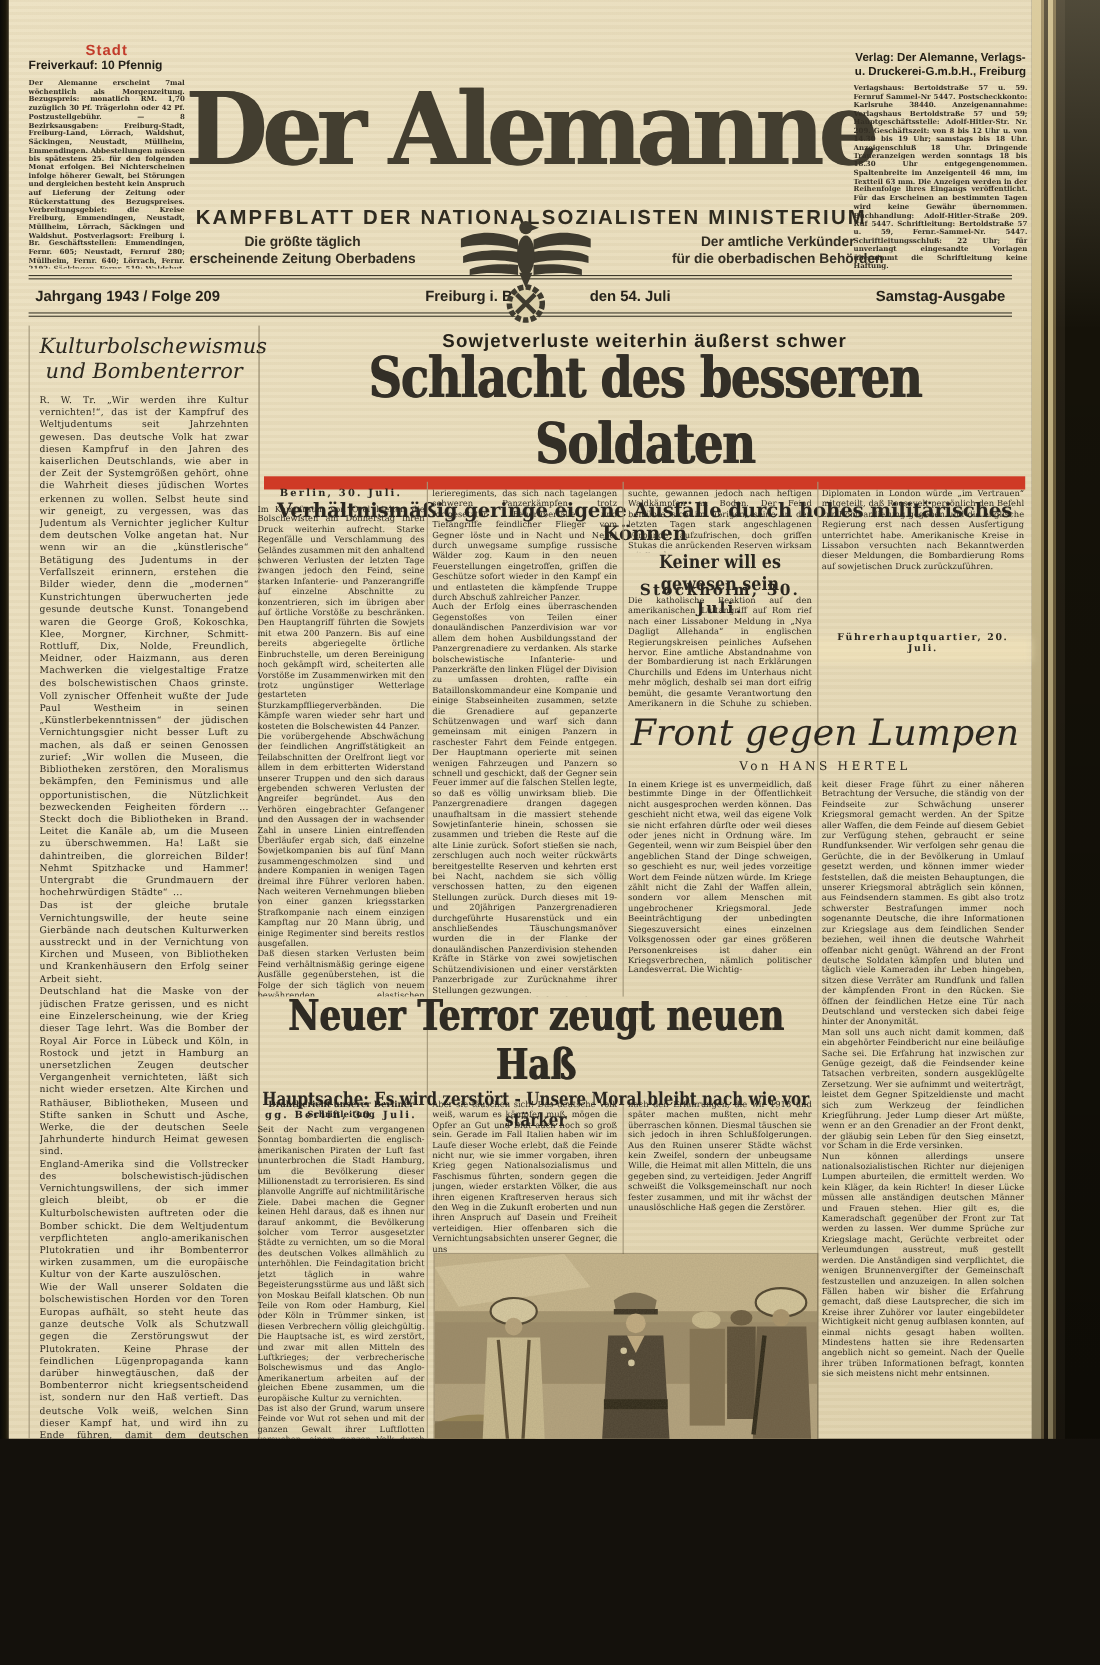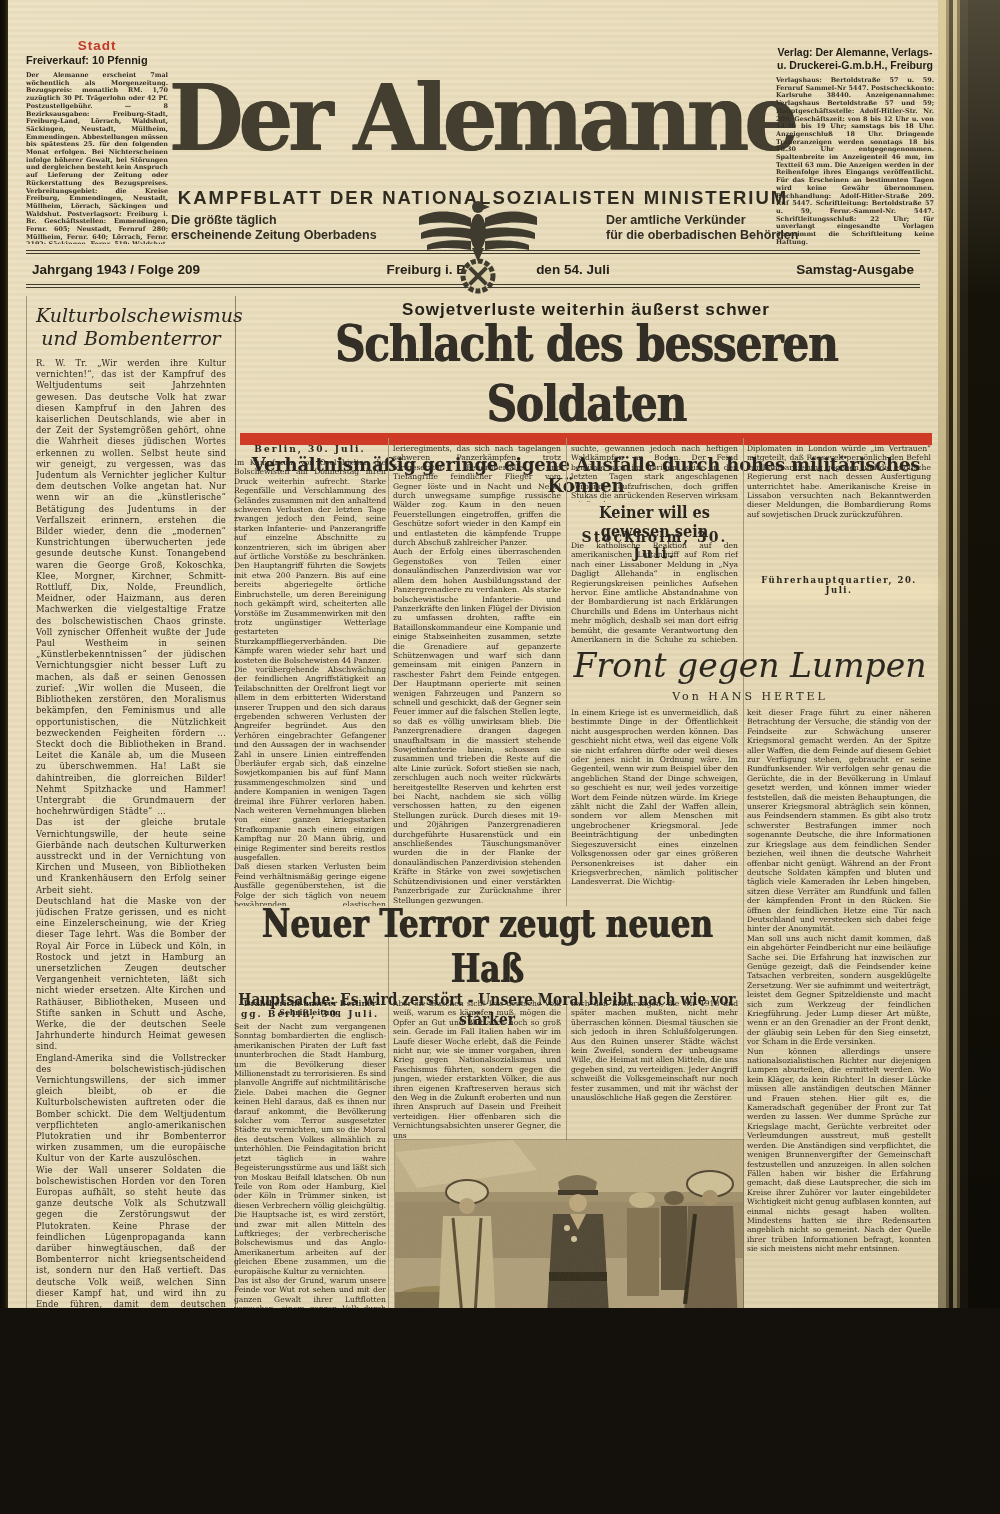--- a/index.html
+++ b/index.html
@@ -35,21 +35,21 @@
   .mast-left{left:18px;top:38px;width:142px;}
   .stadt{font:bold 13.5px "Liberation Sans",sans-serif;color:#c23b2a;text-align:center;letter-spacing:1px;}
   .price{font:bold 11px "Liberation Sans",sans-serif;color:#231f17;margin-top:1px;}
   .fineprint{font:bold 6.4px/7.7px "DejaVu Serif",serif;text-align:justify;color:#342f24;
     margin-top:6px;height:172px;overflow:hidden;white-space:pre-line;}
   .title-block{left:150px;top:50px;width:646px;height:138px;text-align:center;
     font:bold 86px/135px "DejaVu Serif",serif;color:#433e30;letter-spacing:-5px;
     transform:scaleY(1.06);text-shadow:1px 0 0 #433e30;}
   .subtitle{left:158px;top:187px;width:634px;text-align:center;
     font:600 18.5px "Liberation Sans",sans-serif;letter-spacing:2px;color:#2f2b20;}
-  .tagline{font:bold 12.5px/15px "Liberation Sans",sans-serif;color:#332e23;text-align:left;white-space:pre-line;}
+  .tagline{font:bold 12.5px/15px "Liberation Sans",sans-serif;color:#332e23;text-align:center;white-space:pre-line;}
   .tag-left{left:163px;top:213px;width:208px;}
   .tag-right{left:598px;top:213px;width:202px;}
   .eagle-wrap{left:408px;top:194px;width:124px;height:104px;z-index:3;}
   .mast-right{left:768px;top:46px;width:158px;}
   .publisher{font:bold 10.5px/13px "Liberation Sans",sans-serif;color:#211d14;text-align:center;white-space:pre-line;}
   .mast-right .fineprint{height:180px;margin-top:5px;}
 
   
   .dateband{left:18px;top:250px;width:882px;height:30px;
     border-top:4px double #3e3a2c;border-bottom:4px double #3e3a2c;

